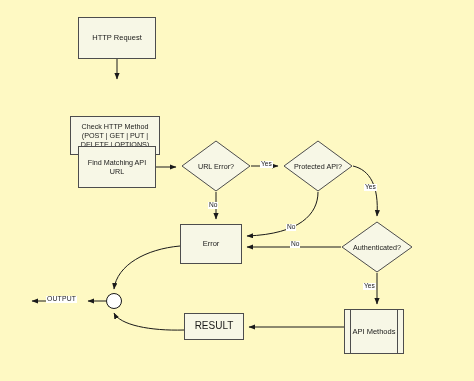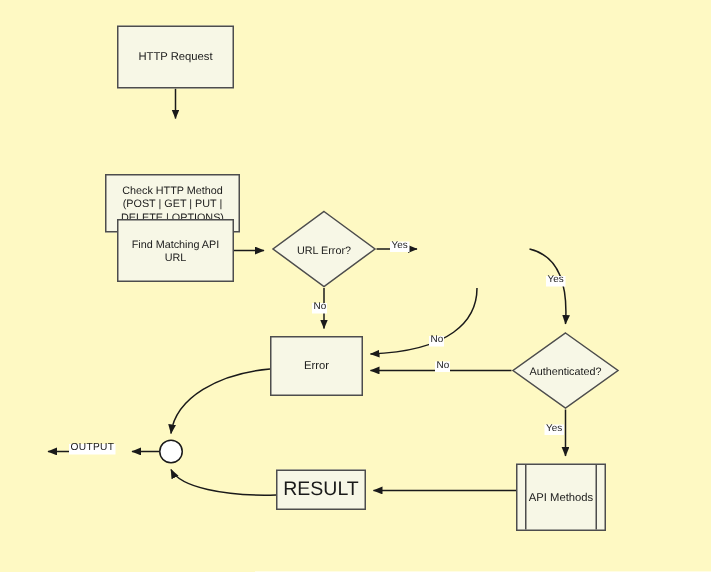--- a/index.html
+++ b/index.html
@@ -152,33 +152,39 @@
 URL</span>
   </div>
 
   <div class="node decision" style="left:181px; top:140px; width:70px; height:52px; font-size:7.2px;">
     <svg class="dia-shape" viewBox="0 0 70 52" preserveAspectRatio="none">
       <polygon points="35,1 69,26 35,51 1,26" fill="#f7f7e6" stroke="#4d4d4d" stroke-width="1"></polygon>
     </svg>
     <span class="dia-label">URL Error?</span>
   </div>
 
+  <div class="node decision" style="left:283px; top:140px; width:70px; height:52px; font-size:7.2px;">
+    <svg class="dia-shape" viewBox="0 0 70 52" preserveAspectRatio="none">
+      <polygon points="35,1 69,26 35,51 1,26" fill="#f7f7e6" stroke="#4d4d4d" stroke-width="1"></polygon>
+    </svg>
+    <span class="dia-label">Protected API?</span>
+  </div>
 
   <div class="node decision" style="left:341px; top:221px; width:72px; height:52px; font-size:7.2px;">
     <svg class="dia-shape" viewBox="0 0 72 52" preserveAspectRatio="none">
       <polygon points="36,1 71,26 36,51 1,26" fill="#f7f7e6" stroke="#4d4d4d" stroke-width="1"></polygon>
     </svg>
     <span class="dia-label">Authenticated?</span>
   </div>
 
   <div class="node process" style="left:180px; top:224px; width:62px; height:40px; font-size:7.5px;">
     <span>Error</span>
   </div>
 
-  <div class="node process" style="left:184px; top:313px; width:60px; height:27px; font-size:13px;">
+  <div class="node process" style="left:184px; top:313px; width:60px; height:27px; font-size:10px;">
     <span>RESULT</span>
   </div>
 
   <div class="node predefined" style="left:344px; top:309px; width:60px; height:45px; font-size:7.5px; position:absolute;align-items:center;">
     <span class="bar-left"></span>
     <span class="bar-right"></span>
     <span>API Methods</span>
   </div>
 
   <div class="merge" style="left:106px; top:293px; width:16px; height:16px;"></div>

